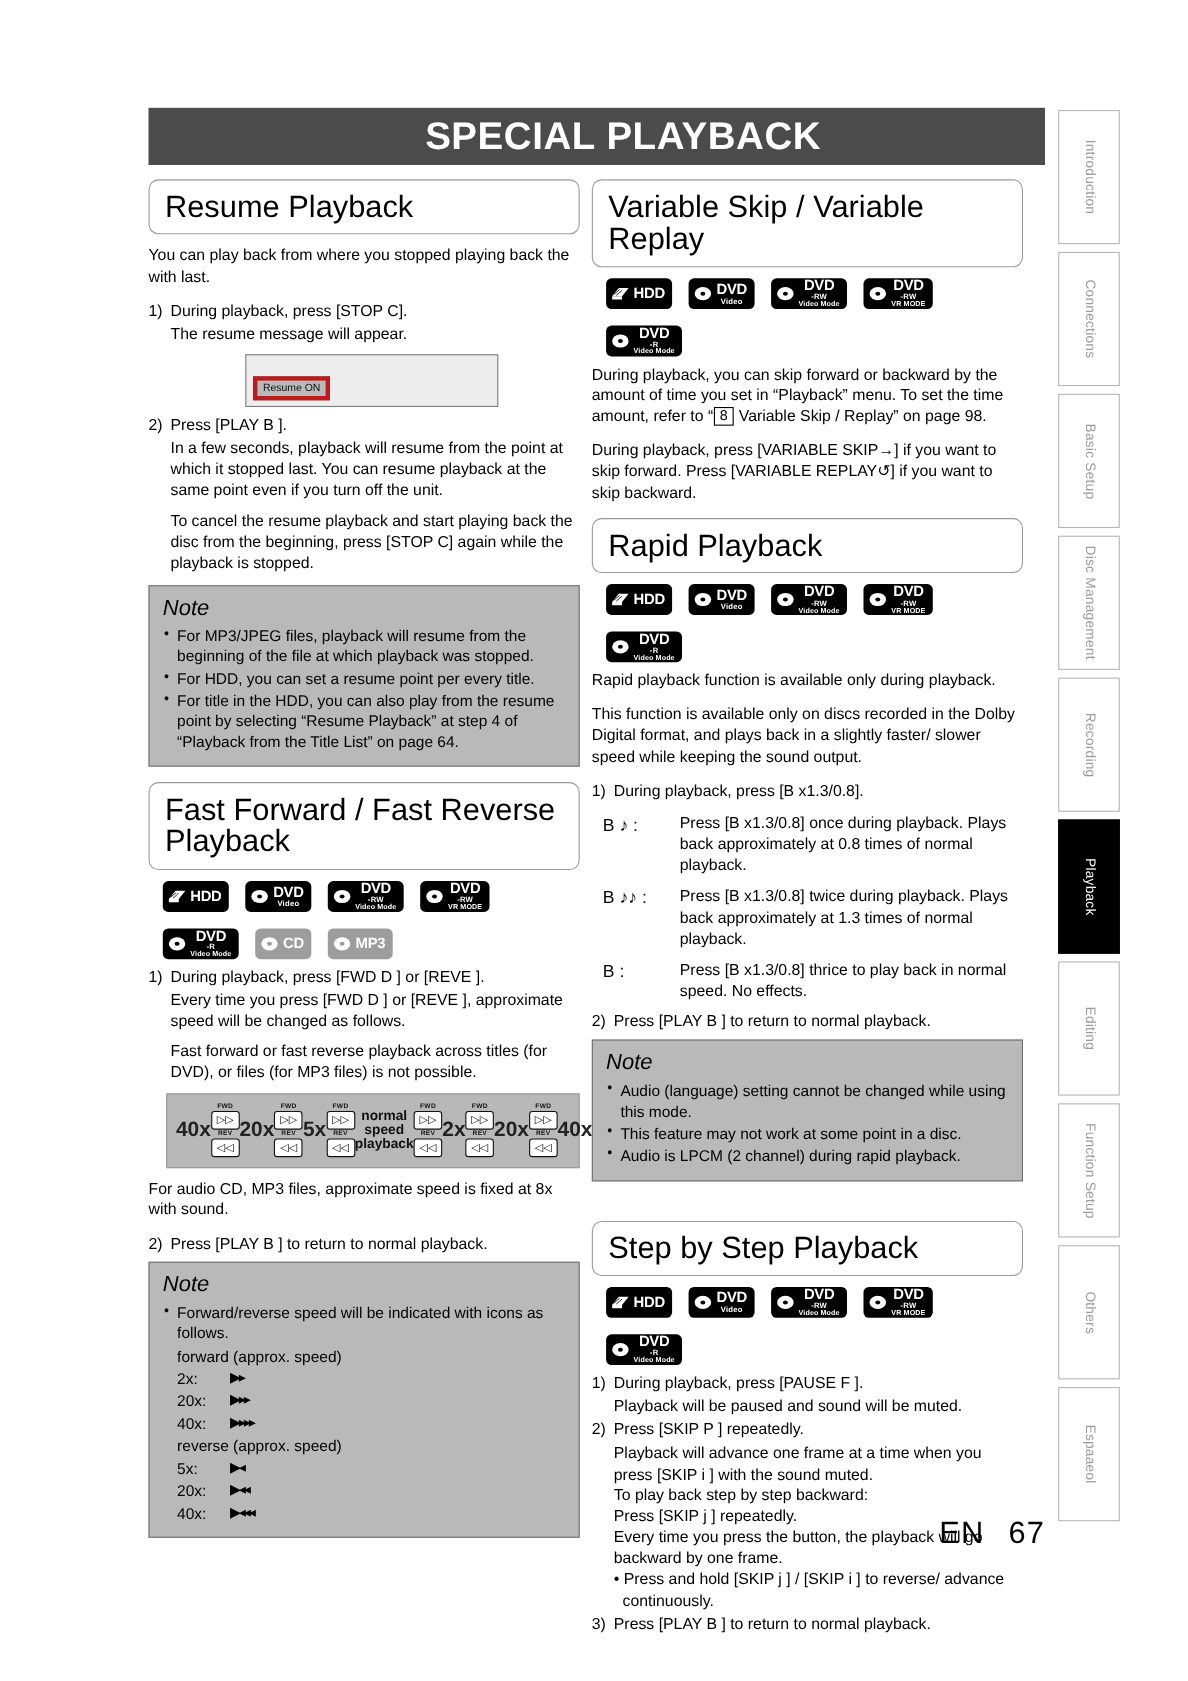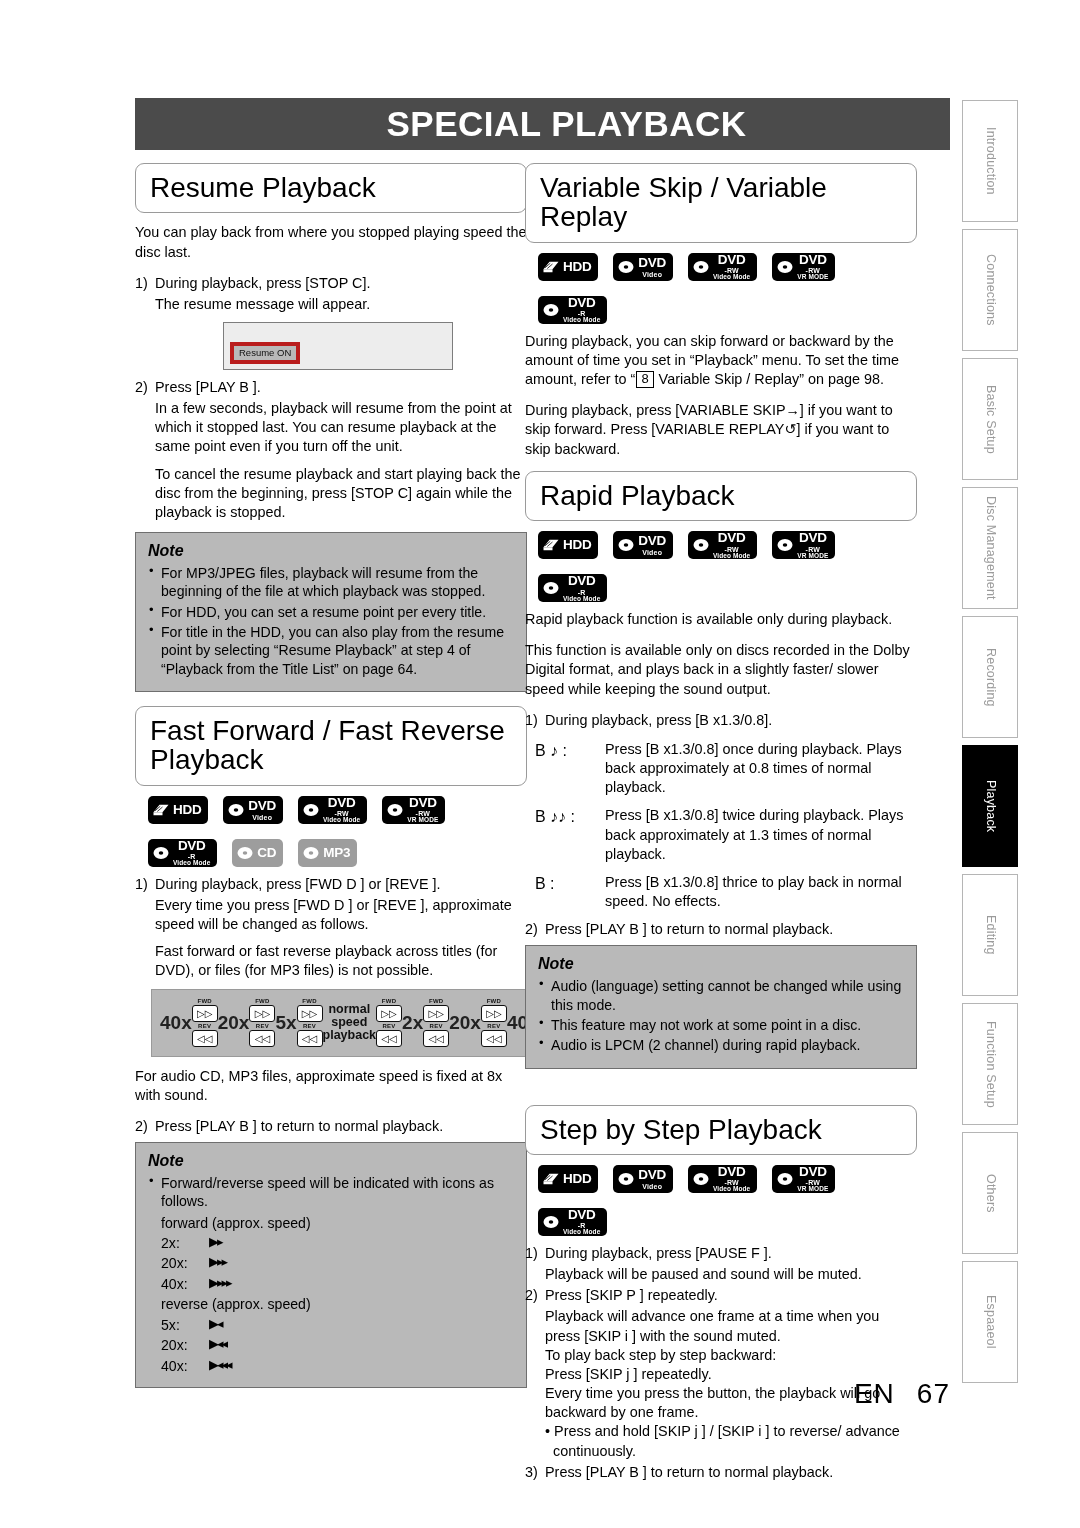--- a/index.html
+++ b/index.html
@@ -19,21 +19,21 @@
     position:absolute; left:135px; top:98px; width:815px; height:52px;
     background:#4b4b4b; display:flex; align-items:center; justify-content:center;padding-left:48px;
   }
   .banner-title {
     color:#fff; font-weight:bold; font-size:35px; letter-spacing:0.5px;
     font-family:"Liberation Sans", sans-serif;
   }
 
   
   .col-left  { position:absolute; left:135px; top:163px; width:392px; }
-  .col-right { position:absolute; left:525px; top:163px; width:392px; }
+  .col-right { position:absolute; left:538px; top:163px; width:392px; }
 
   
   .sec-head {
     border:1.5px solid #9a9a9a; border-radius:9px;
     padding:9px 14px 10px 14px; margin-bottom:10px;
     background:#fff;
   }
   .sec-head-text { font-size:28px; line-height:1.05; color:#000; }
 
   
@@ -59,21 +59,21 @@
   .badge-main { font-weight:bold; font-size:13.5px; line-height:1; letter-spacing:-0.3px; }
   .badge-stack { display:flex; flex-direction:column; align-items:center; line-height:1; }
   .badge-sub { font-size:7px; font-weight:bold; letter-spacing:0.2px; margin-top:1px;}
   .badge-sub2 { font-size:6.5px; font-weight:bold; letter-spacing:0.1px; }
 
   
   .note {
     background:#b9b9b9; border:1.5px solid #6f6f6f;
     padding:9px 12px 11px 12px; margin:6px 0 14px 0;
   }
-  .note-title { font-style:italic; font-weight:bold; font-size:16px; margin-bottom:4px; }
+  .note-title { font-style:italic; font-weight:normal; font-size:20px; margin-bottom:4px; }
   .note ul { margin:0; padding:0; list-style:none; }
   .note li {
     font-size:14.1px; line-height:1.3; margin-bottom:2px;
     padding-left:13px; position:relative;
   }
   .note li:before {
     content:"\2022"; position:absolute; left:1px; top:-1px; font-size:13px;
   }
 
   
@@ -151,21 +151,21 @@
   <div class="banner">
     <div class="banner-title">SPECIAL PLAYBACK</div>
   </div>
 
   <div class="col-left">
 
     <div class="sec-head">
       <div class="sec-head-text">Resume Playback</div>
     </div>
 
-    <p class="body">You can play back from where you stopped playing speed the disc last.</p>
+    <p class="body">You can play back from where you stopped playing back the with last.</p>
 
     <div class="step">
       <span class="step-num">1)</span>
       <span class="step-txt">During playback, press [STOP C].</span>
     </div>
     <div class="sub">The resume message will appear.</div>
 
     <div class="screen-mock">
       <div class="screen-btn">Resume ON</div>
     </div>

